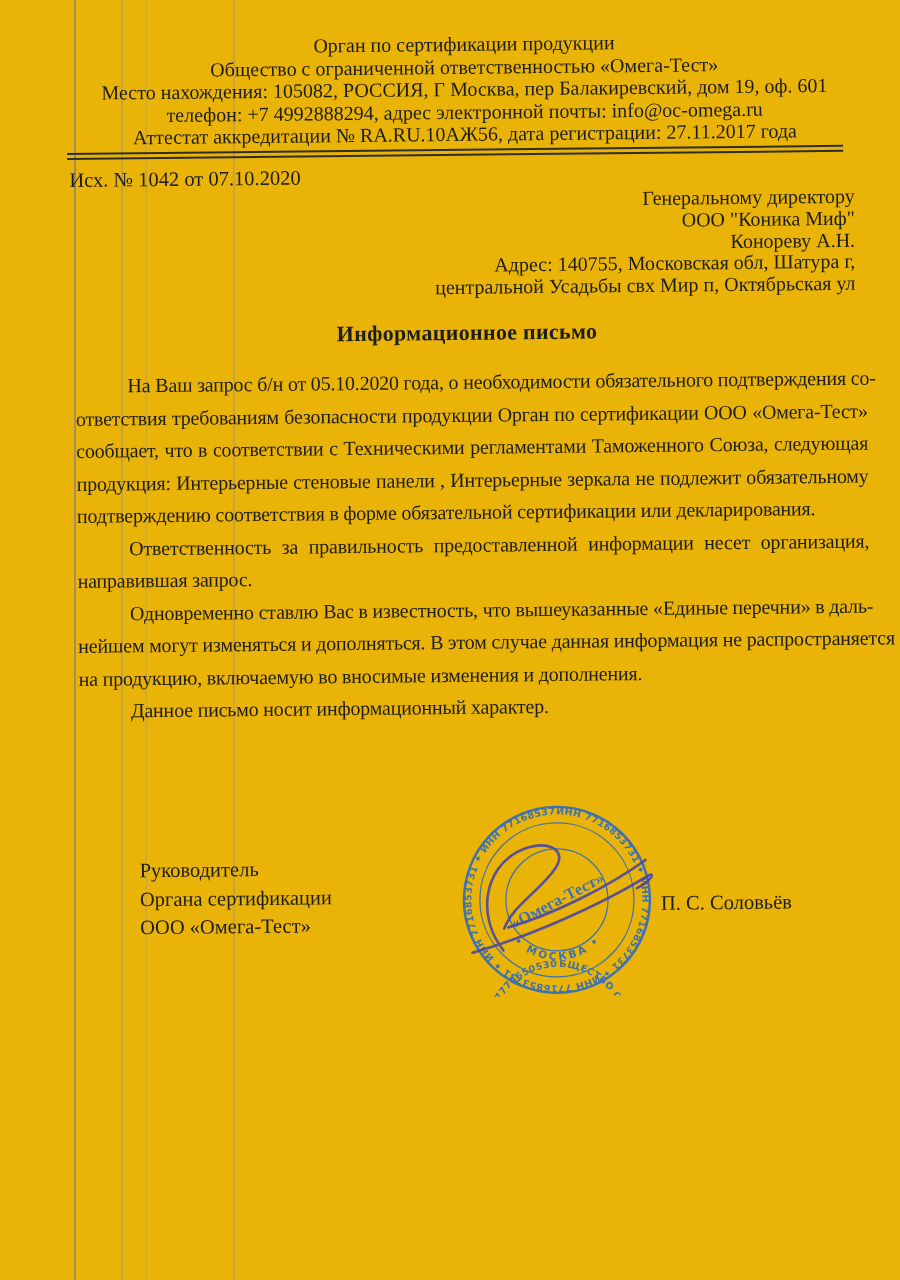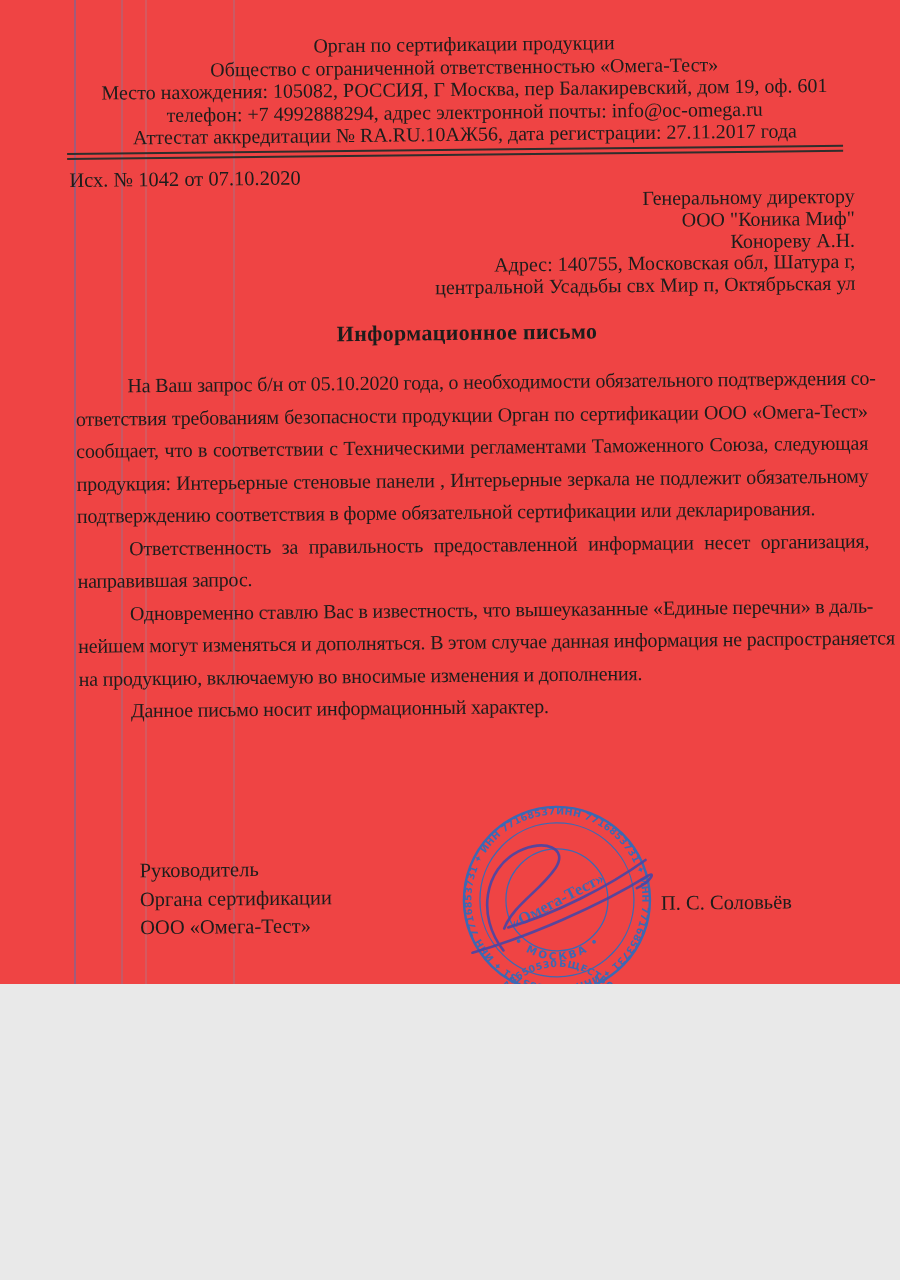--- a/index.html
+++ b/index.html
@@ -1,19 +1,19 @@
 <!DOCTYPE html>
 <html><head>
 <meta charset="utf-8">
 <style>
   html,body{margin:0;padding:0;}
   body{width:900px;height:1280px;background:#e9e9e9;}
   .page{
-    position:relative;width:900px;height:984px;overflow:hidden;
-    background:#ef4444;color:#1d1d1b;
+    position:relative;width:900px;height:1280px;overflow:hidden;
+    background:#eab308;color:#1d1d1b;
     font-family:"Liberation Serif", serif;
   }
   
   .vline{position:absolute;top:0;height:1280px;pointer-events:none;}
   .vl-a{left:74px;width:2px;background:rgba(96,112,168,.55);}
   .vl-b{left:121px;width:2px;background:rgba(120,132,168,.34);}
   .vl-c{left:145px;width:2px;background:rgba(142,150,172,.26);}
   .vl-d{left:233px;width:2px;background:rgba(126,138,168,.32);}
   
   .content{position:absolute;left:0;top:0;width:900px;height:1280px;

